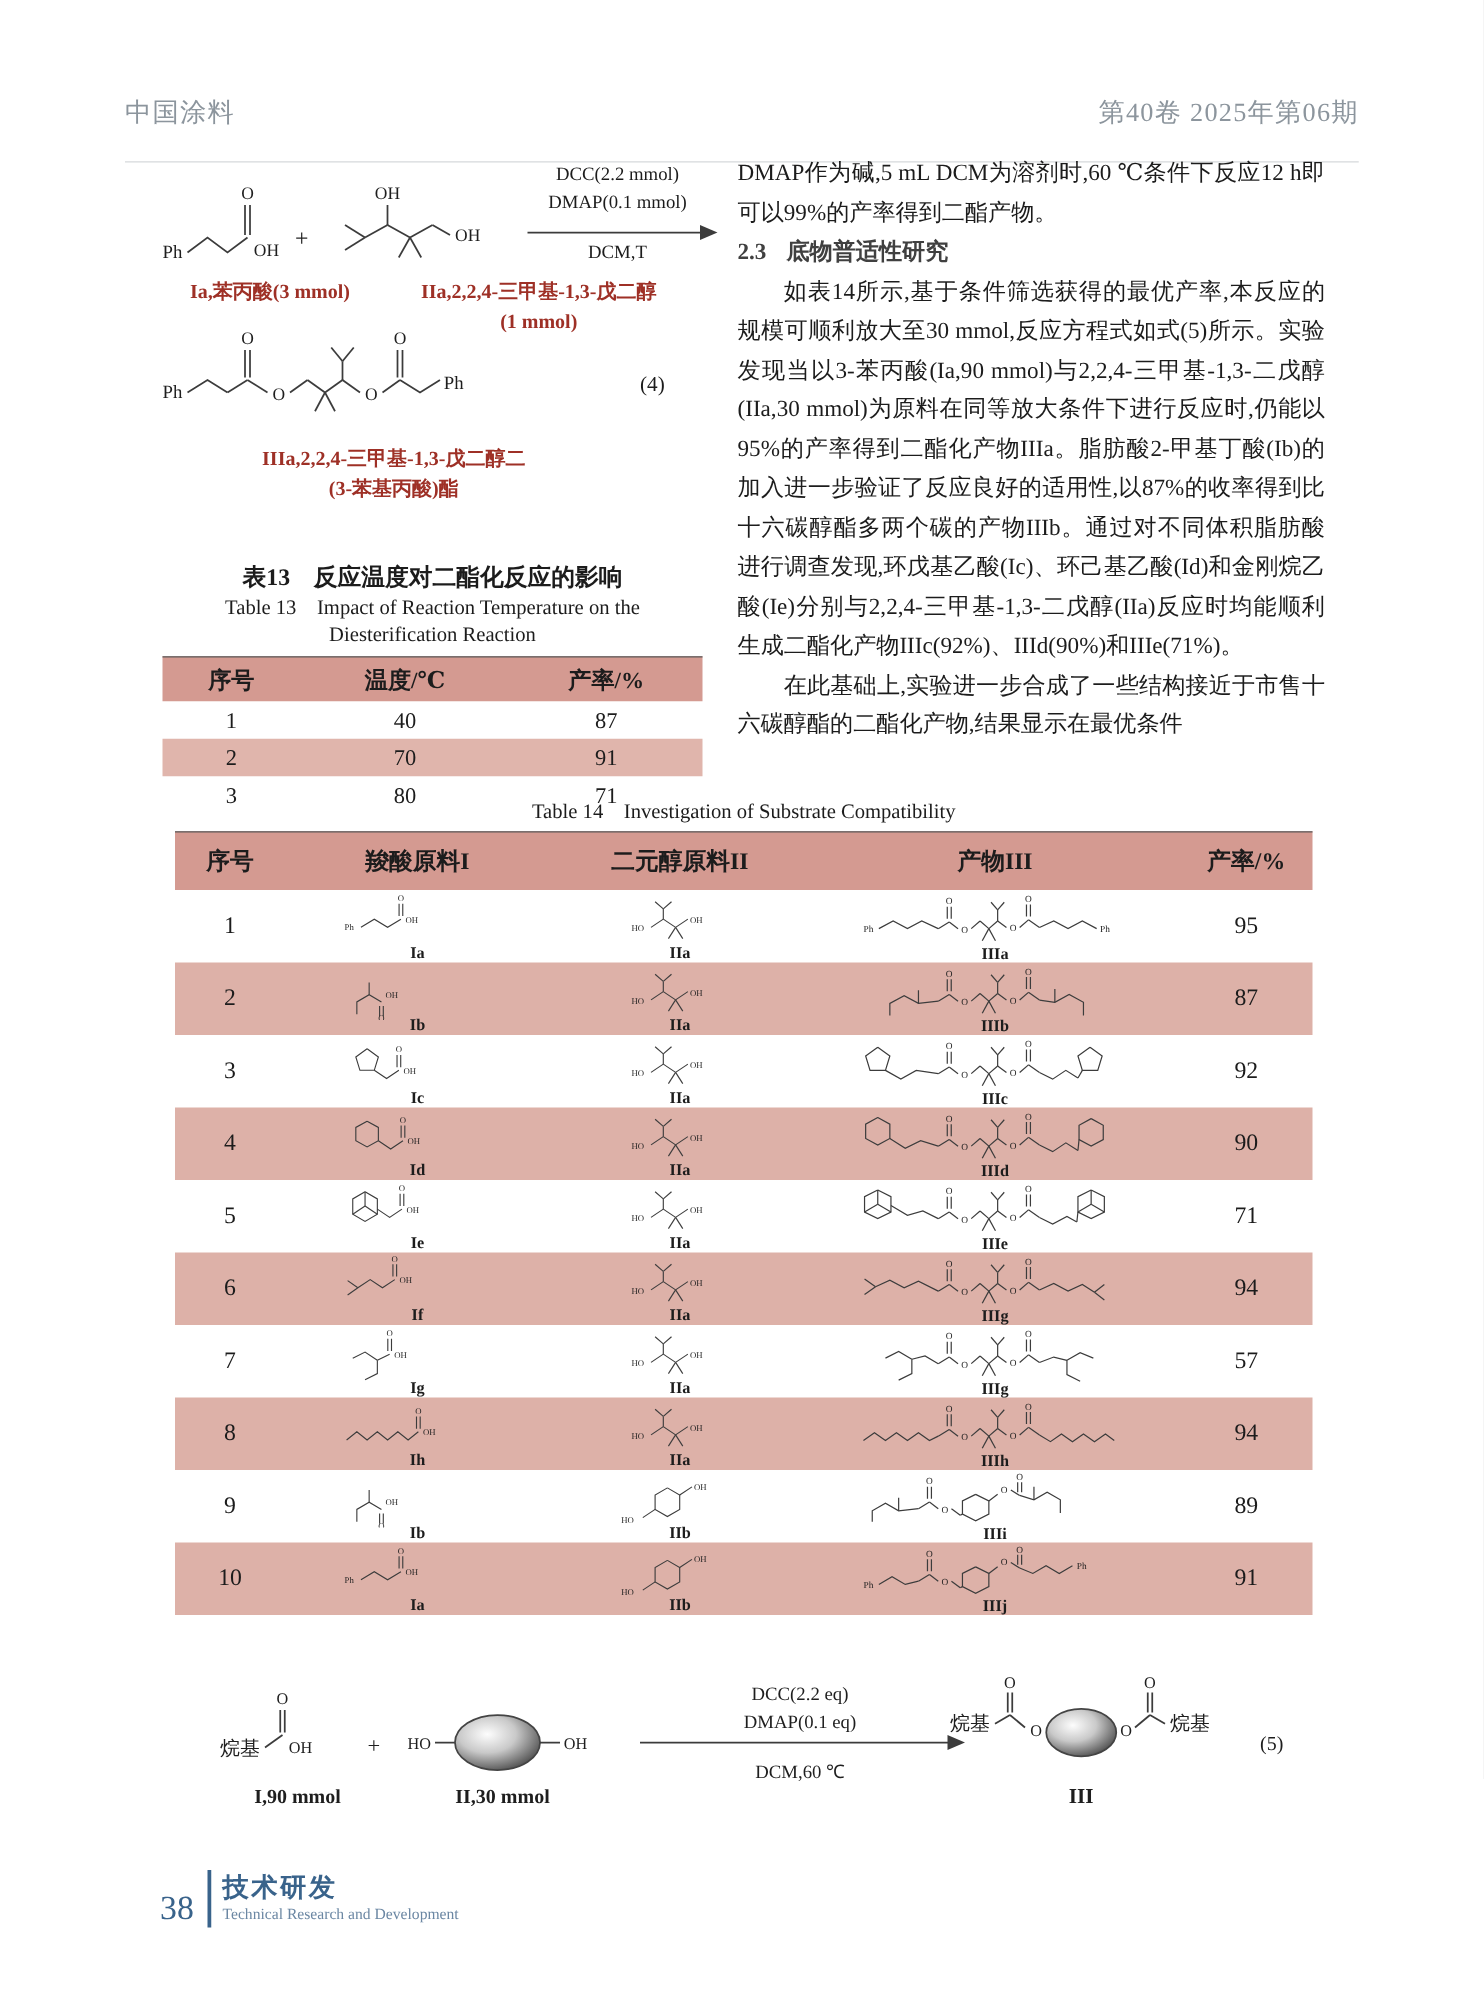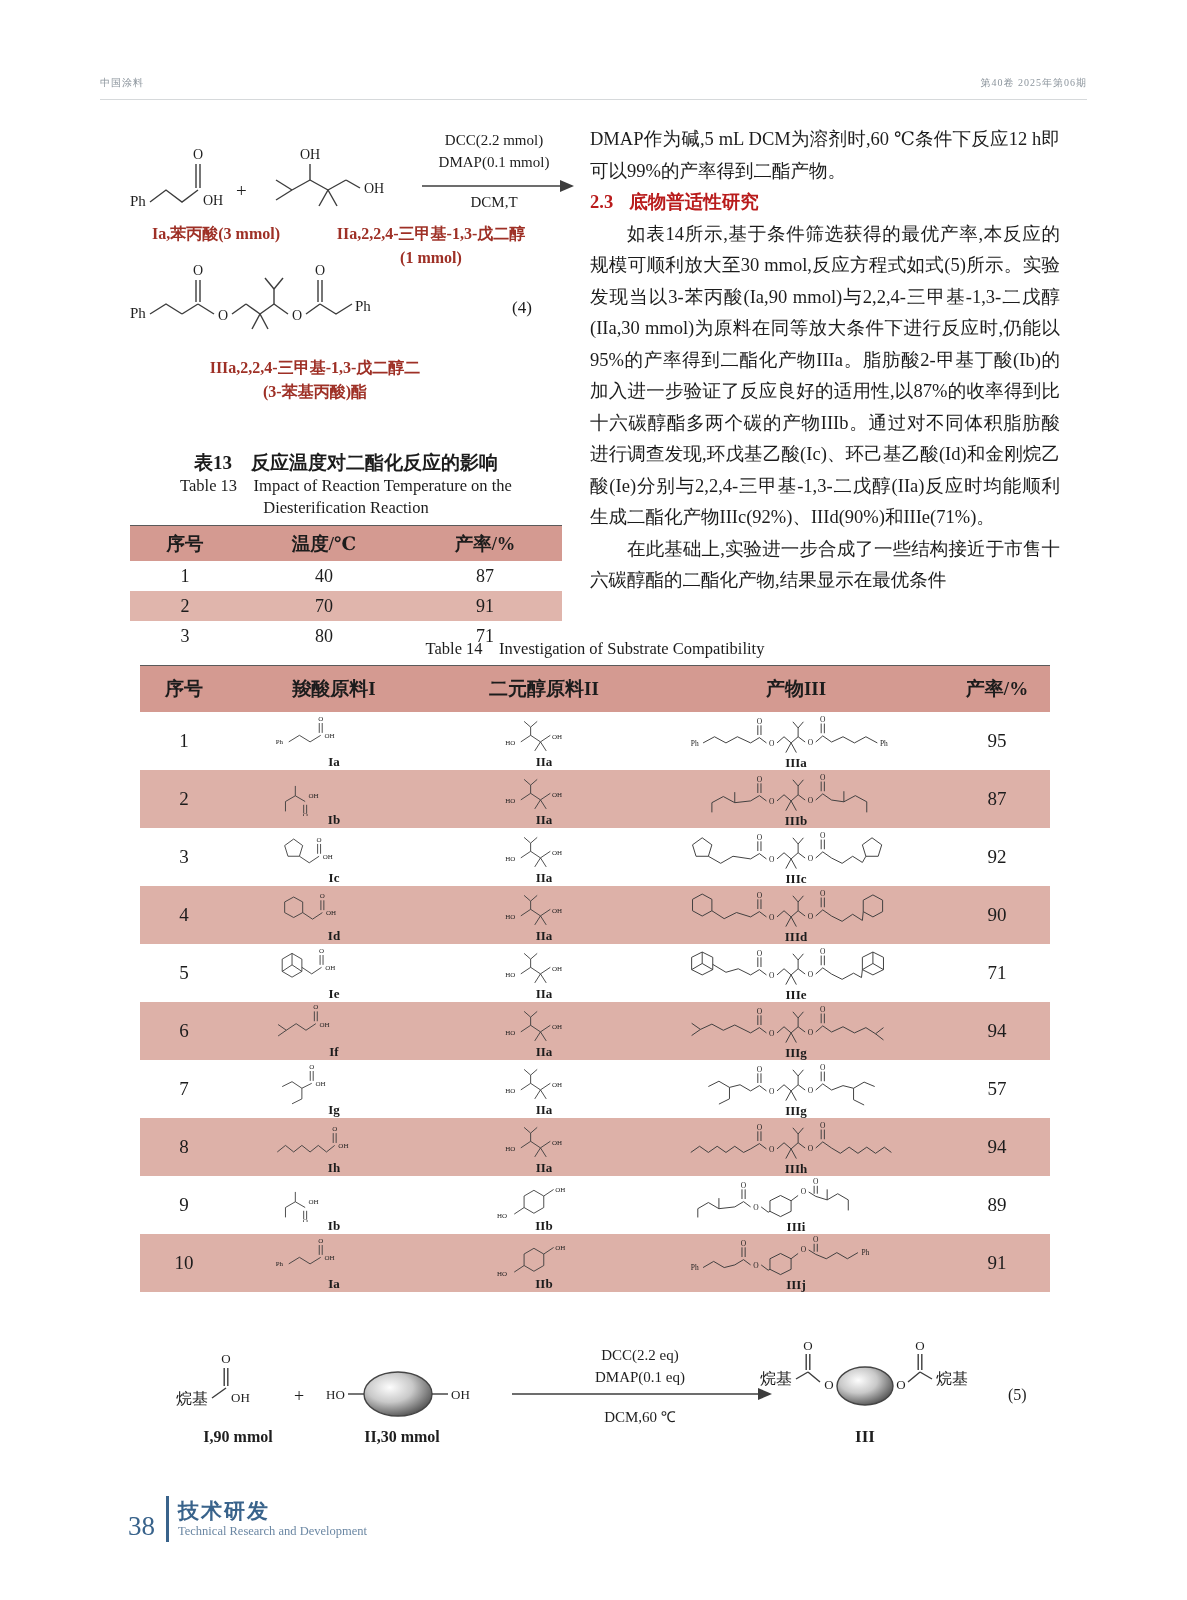--- a/index.html
+++ b/index.html
@@ -1,34 +1,34 @@
 <!DOCTYPE html>
 <html><head>
 <meta charset="utf-8">
 <style>
   html,body{margin:0;padding:0;background:#e8e8e8;}
   .page{position:relative;width:1187px;height:1600px;margin:0 auto;background:#ffffff;
         font-family:"Liberation Serif","DejaVu Serif",serif;color:#1c1c1c;overflow:hidden;}
   
   .hdr{position:absolute;left:100px;right:100px;top:76px;display:flex;justify-content:space-between;
-       color:#8c959d;font-size:10px;padding-bottom:9px;border-bottom:1.5px solid #d6d9db;letter-spacing:1px;}
+       color:#8c959d;font-size:21px;padding-bottom:25px;border-bottom:1.5px solid #d6d9db;letter-spacing:1px;}
   
   svg.chem{stroke:#3c3c3c;stroke-width:1.1;fill:none;display:block;}
   svg.chem text{stroke:none;fill:#1e1e1e;font-family:"Liberation Serif",serif;}
   svg.big{stroke-width:1.4;}
   
   .scheme4{position:absolute;left:122px;top:128px;width:456px;height:296px;}
   .s4lab{position:absolute;color:#9e3026;font-weight:bold;font-size:16px;text-align:center;line-height:20px;}
   .s4cond{position:absolute;font-size:15px;text-align:center;width:158px;left:293px;}
   .eqno{position:absolute;font-size:17px;}
   
   .rcol{position:absolute;left:590px;top:124px;width:470px;font-size:18.5px;line-height:31.5px;text-align:justify;}
   .rcol p{margin:0;}
   .rcol .ind{text-indent:2em;}
-  .rhead{color:#b91c1c;font-weight:bold;margin:1px 0;}
+  .rhead{color:#404040;font-weight:bold;margin:1px 0;}
   .rhead .hno{margin-right:16px;}
   
   .tblock13{position:absolute;left:130px;top:451px;width:432px;}
   .tblock14{position:absolute;left:140px;top:638px;width:910px;}
   .ttl-zh{font-weight:bold;font-size:19px;text-align:center;line-height:24px;}
   .ttl-en{font-weight:normal;font-size:16.5px;text-align:center;line-height:22px;}
   .grid13 .trow{display:grid;grid-template-columns:110px 168px 154px;align-items:center;text-align:center;}
   .grid13 .th{background:#d49a91;height:35px;font-weight:bold;font-size:18.5px;border-top:1.5px solid #5a5a5a;}
   .grid13 .td{height:30px;font-size:18px;}
   .grid13 .alt{background:#e0b5ac;}

